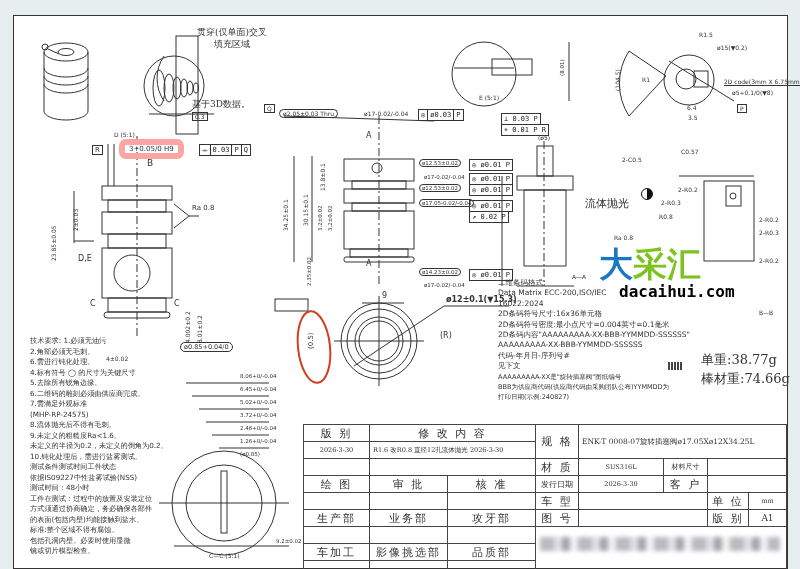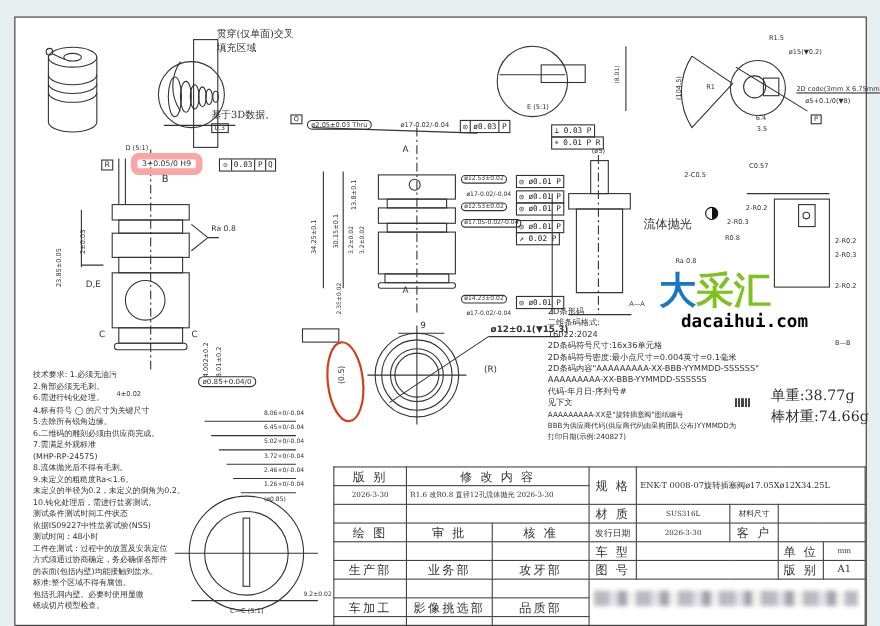--- a/index.html
+++ b/index.html
@@ -1,20 +1,20 @@
 <!DOCTYPE html>
 <html><head>
 <meta charset="utf-8">
 <style>
   html,body{margin:0;padding:0;}
   body{width:800px;height:569px;background:#e6eef0;position:relative;overflow:hidden;font-family:"DejaVu Sans",sans-serif;color:#222;}
   .sheet{position:absolute;left:13px;top:15px;width:775px;height:554px;background:#fff;border:1px solid #333;box-sizing:border-box;}
   .abs{position:absolute;}
   .txt{position:absolute;white-space:nowrap;font-size:8px;color:#333;}
-  .serif{font-family:"DejaVu Serif",serif;}
+  .serif{font-family:"DejaVu Serif",serif;text-align:center;}
   .tech{position:absolute;left:16px;top:320px;font-size:7.2px;line-height:10.5px;color:#333;}
   .tech div{white-space:nowrap;}
   .barcode{position:absolute;left:497px;top:277px;font-size:7.5px;line-height:10.4px;color:#333;}
   .barcode div{white-space:nowrap;}
   .weight{position:absolute;left:700px;font-size:13px;font-family:"DejaVu Serif",serif;color:#333;white-space:nowrap;}
   table.tb{position:absolute;left:303px;top:424px;border-collapse:collapse;font-family:"DejaVu Serif",serif;}
   table.tb td{border:1px solid #444;height:16px;padding:0 3px;font-size:9px;text-align:center;white-space:nowrap;color:#333;}
   table.tb td.big{font-size:11px;letter-spacing:2px;}
   table.tb td.small{font-size:6.5px;}
   .fcf{display:inline-flex;border:1px solid #333;font-size:7px;font-family:"DejaVu Sans Mono",monospace;}
@@ -292,22 +292,22 @@
     <div>测试时间：48小时</div>
     <div>工件在测试：过程中的放置及安装定位</div>
     <div>方式须通过协商确定，务必确保各部件</div>
     <div>的表面(包括内壁)均能接触到盐水。</div>
     <div>标准:整个区域不得有腐蚀。</div>
     <div>包括孔洞内壁。必要时使用显微</div>
     <div>镜或切片模型检查。</div>
   </div>
 
   <div class="barcode" style="left:484px;top:262px;">
-    <div>2D条形码</div>
     <div>二维条码格式:</div>
+    <div>Data Matrix ECC-200,ISO/IEC</div>
     <div>  16022:2024</div>
     <div>2D条码符号尺寸:16x36单元格</div>
     <div>2D条码符号密度:最小点尺寸=0.004英寸=0.1毫米</div>
     <div>2D条码内容"AAAAAAAAA-XX-BBB-YYMMDD-SSSSSS"</div>
     <div>AAAAAAAAA-XX-BBB-YYMMDD-SSSSSS</div>
     <div>代码-年月日-序列号#</div>
     <div>见下文</div>
     <div style="font-size:6.5px;">AAAAAAAAA-XX是"旋转插塞阀"图纸编号</div>
     <div style="font-size:6.5px;">BBB为供应商代码(供应商代码由采购团队公布)YYMMDD为</div>
     <div style="font-size:6.5px;">打印日期(示例:240827)</div>

